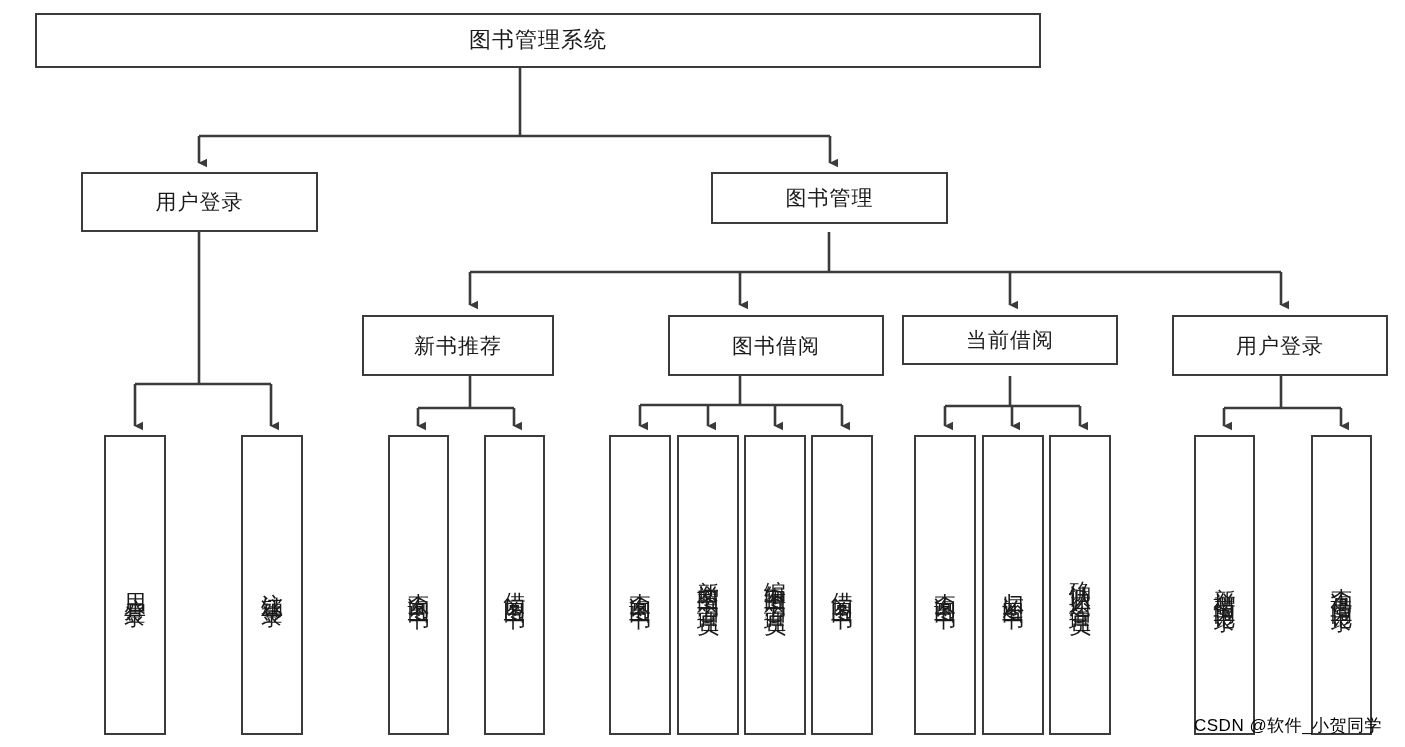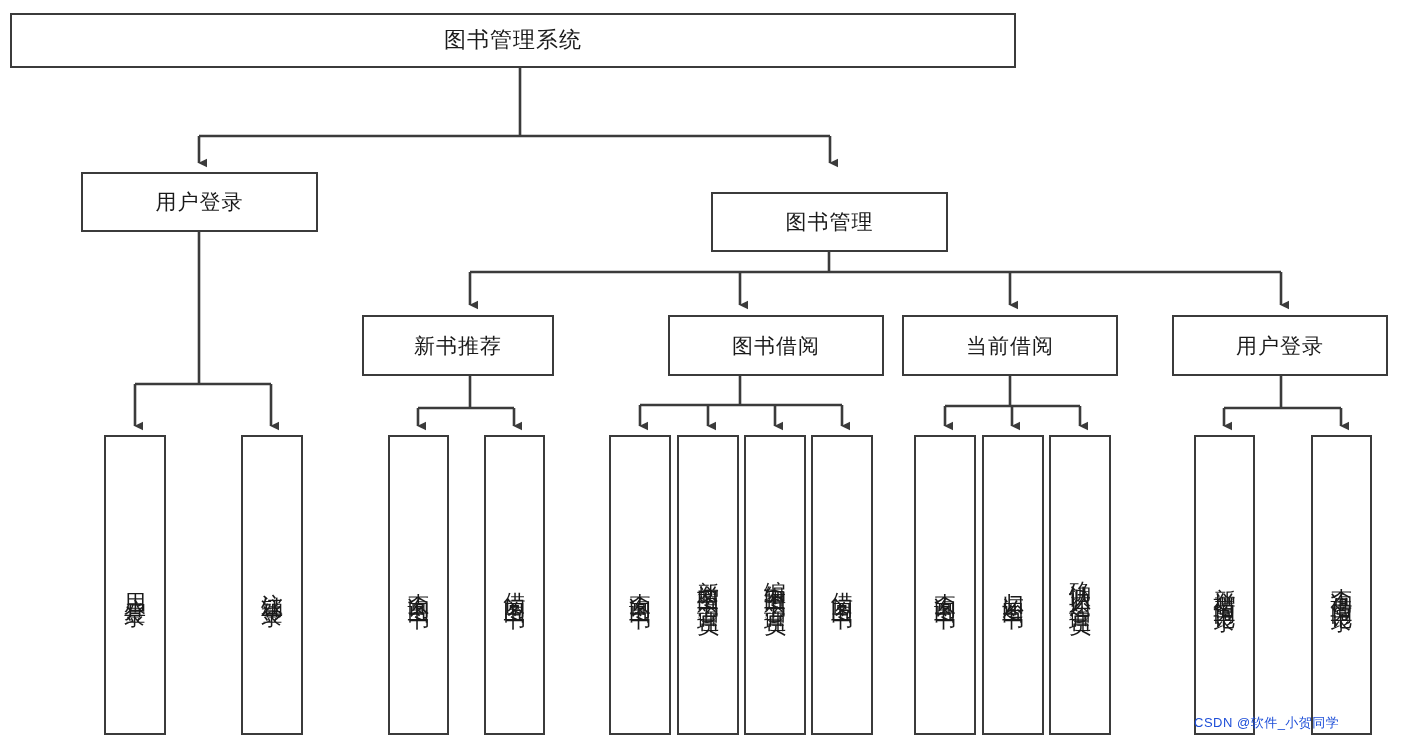--- a/index.html
+++ b/index.html
@@ -55,22 +55,22 @@
     font-size: 22px;
     letter-spacing: 5px;
     line-height: 1;
     white-space: nowrap;
   }
   .node.root .node-label {
     font-size: 22px;
   }
   .watermark {
     position: absolute;
-    color: #1d4ed8;
-    font-size: 13px;
+    color: #000000;
+    font-size: 17px;
     letter-spacing: 0.5px;
     white-space: nowrap;
     pointer-events: none;
   }
 </style>
 </head>
 <body>
 
 <div id="canvas">
 
@@ -117,38 +117,38 @@
       <path d="M1012,406 L1012,426" marker-end="url(#arrow)"></path>
       <path d="M1080,406 L1080,426" marker-end="url(#arrow)"></path>
 
       <path d="M1281,376 L1281,408"></path>
       <path d="M1224,408 L1341,408"></path>
       <path d="M1224,408 L1224,426" marker-end="url(#arrow)"></path>
       <path d="M1341,408 L1341,426" marker-end="url(#arrow)"></path>
     </g>
   </svg>
 
-  <div class="node horiz root" style="left:10px; top:13px; width:1006px; height:55px;">
+  <div class="node horiz root" style="left:35px; top:13px; width:1006px; height:55px;">
     <span class="node-label">图书管理系统</span>
   </div>
 
   <div class="node horiz" style="left:81px; top:172px; width:237px; height:60px;">
     <span class="node-label">用户登录</span>
   </div>
-  <div class="node horiz" style="left:711px; top:172px; width:237px; height:60px;margin-top:20px;">
+  <div class="node horiz" style="left:711px; top:172px; width:237px; height:52px;">
     <span class="node-label">图书管理</span>
   </div>
 
   <div class="node horiz" style="left:362px; top:315px; width:192px; height:61px;">
     <span class="node-label">新书推荐</span>
   </div>
   <div class="node horiz" style="left:668px; top:315px; width:216px; height:61px;">
     <span class="node-label">图书借阅</span>
   </div>
-  <div class="node horiz" style="left:902px; top:315px; width:216px; height:61px;">
+  <div class="node horiz" style="left:902px; top:315px; width:216px; height:50px;">
     <span class="node-label">当前借阅</span>
   </div>
   <div class="node horiz" style="left:1172px; top:315px; width:216px; height:61px;">
     <span class="node-label">用户登录</span>
   </div>
 
   <div class="node vert" style="left:104px; top:435px; width:62px; height:300px;">
     <span class="node-label">用户登录</span>
   </div>
   <div class="node vert" style="left:241px; top:435px; width:62px; height:300px;">

